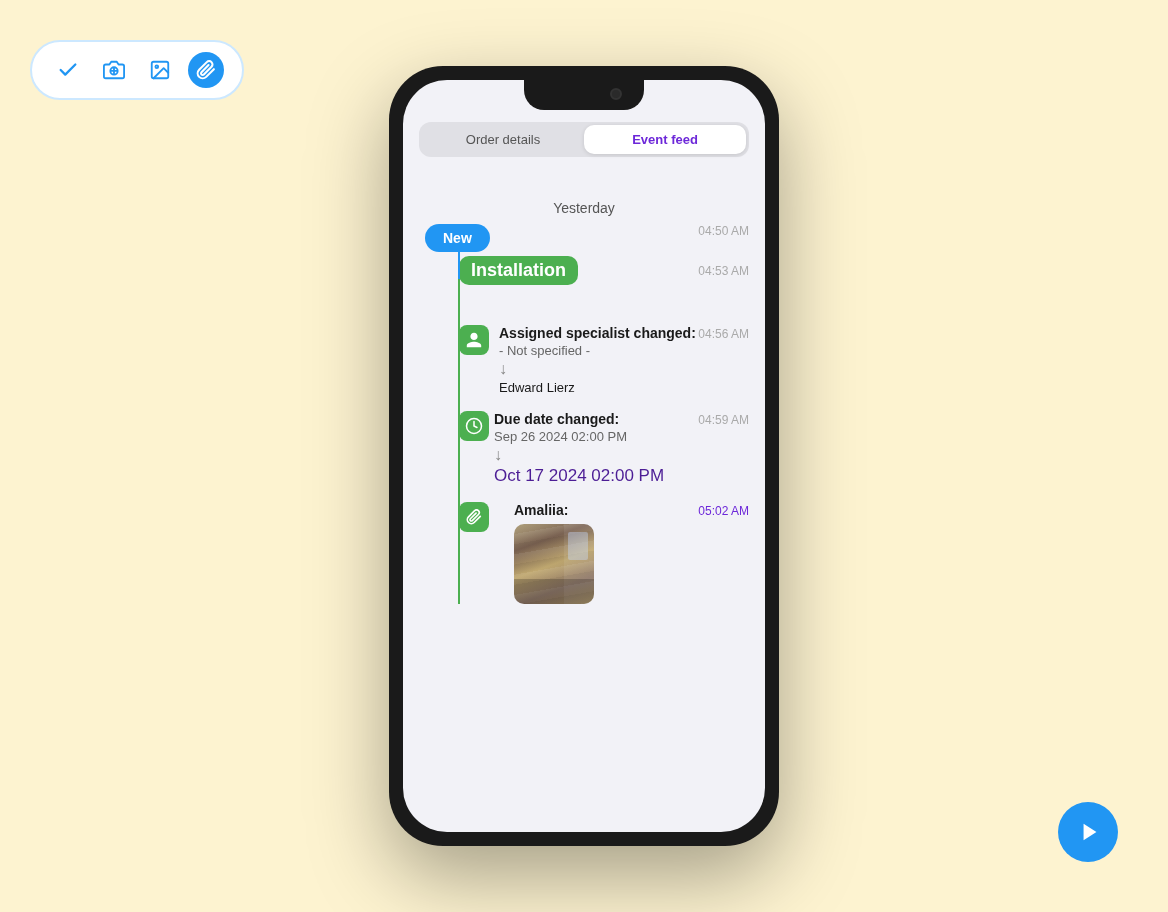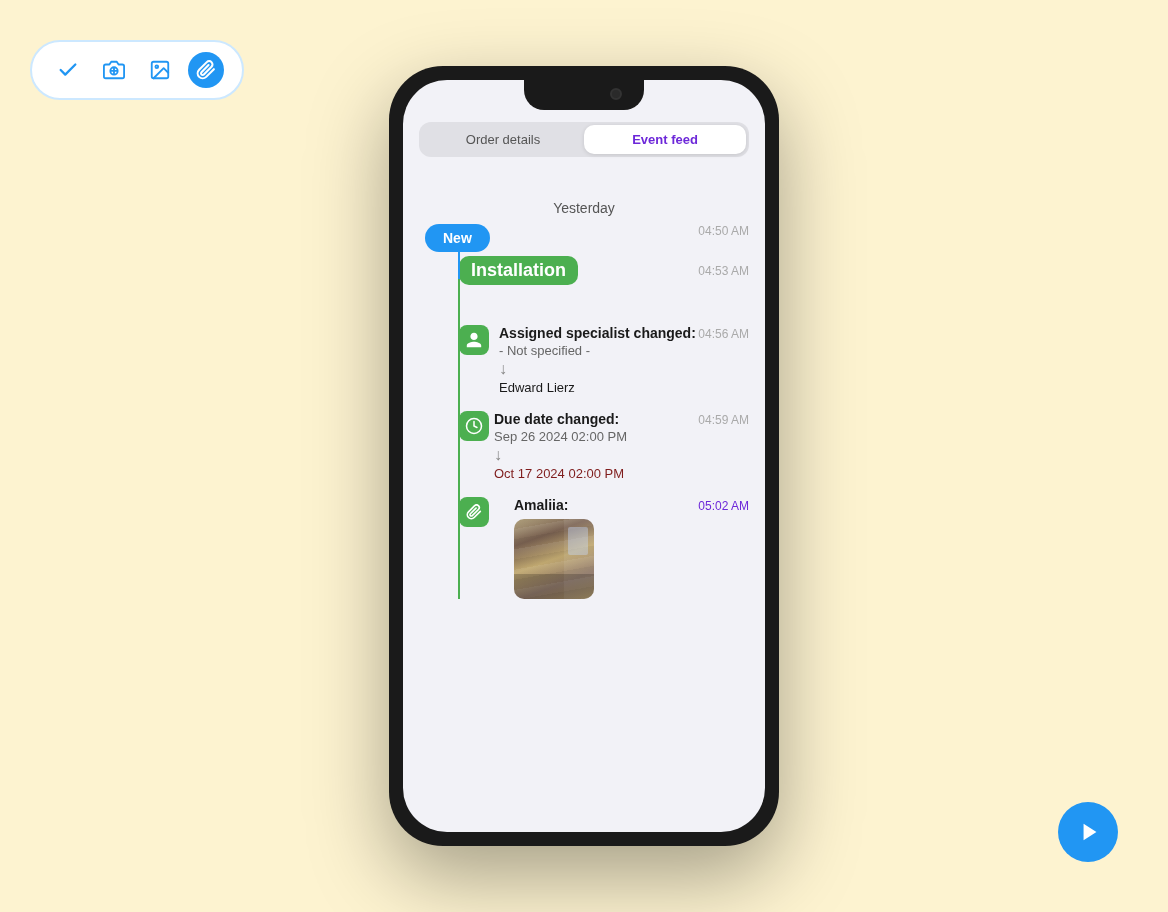--- a/index.html
+++ b/index.html
@@ -240,21 +240,21 @@
             <div style="width:30px; height:30px; background:#4caf50; border-radius:8px; display:flex; align-items:center; justify-content:center; flex-shrink:0;">
               <svg viewBox="0 0 24 24" width="18" height="18" fill="white">
                 <circle cx="12" cy="12" r="10" fill="none" stroke="white" stroke-width="2"></circle>
                 <polyline points="12 6 12 12 16 14" stroke="white" stroke-width="2" fill="none" stroke-linecap="round"></polyline>
               </svg>
             </div>
             <div>
               <div style="font-size:14px; font-weight:700; color:#1a1a1a;">Due date changed:</div>
               <div style="font-size:13px; color:#666; margin-top:2px;">Sep 26 2024 02:00 PM</div>
               <div style="font-size:16px; color:#888; margin:2px 0;">↓</div>
-              <div style="font-size:13px; color:#7f1d1d;">Oct 17 2024 02:00 PM</div>
+              <div style="font-size:17px; color:#4c1d95;">Oct 17 2024 02:00 PM</div>
             </div>
           </div>
           <span style="font-size:12px; color:#aaa; white-space:nowrap; padding-top:2px;">04:59 AM</span>
         </div>
 
         <div style="display:flex; align-items:flex-start; justify-content:space-between;">
           <div style="display:flex; align-items:flex-start; gap:25px; flex:1;">
             <div style="width:30px; height:30px; background:#4caf50; border-radius:8px; display:flex; align-items:center; justify-content:center; flex-shrink:0;">
               <svg viewBox="0 0 24 24" width="16" height="16" fill="none" stroke="white" stroke-width="2.5" stroke-linecap="round" stroke-linejoin="round">
                 <path d="M21.44 11.05l-9.19 9.19a6 6 0 0 1-8.49-8.49l9.19-9.19a4 4 0 0 1 5.66 5.66l-9.2 9.19a2 2 0 0 1-2.83-2.83l8.49-8.48"></path>

